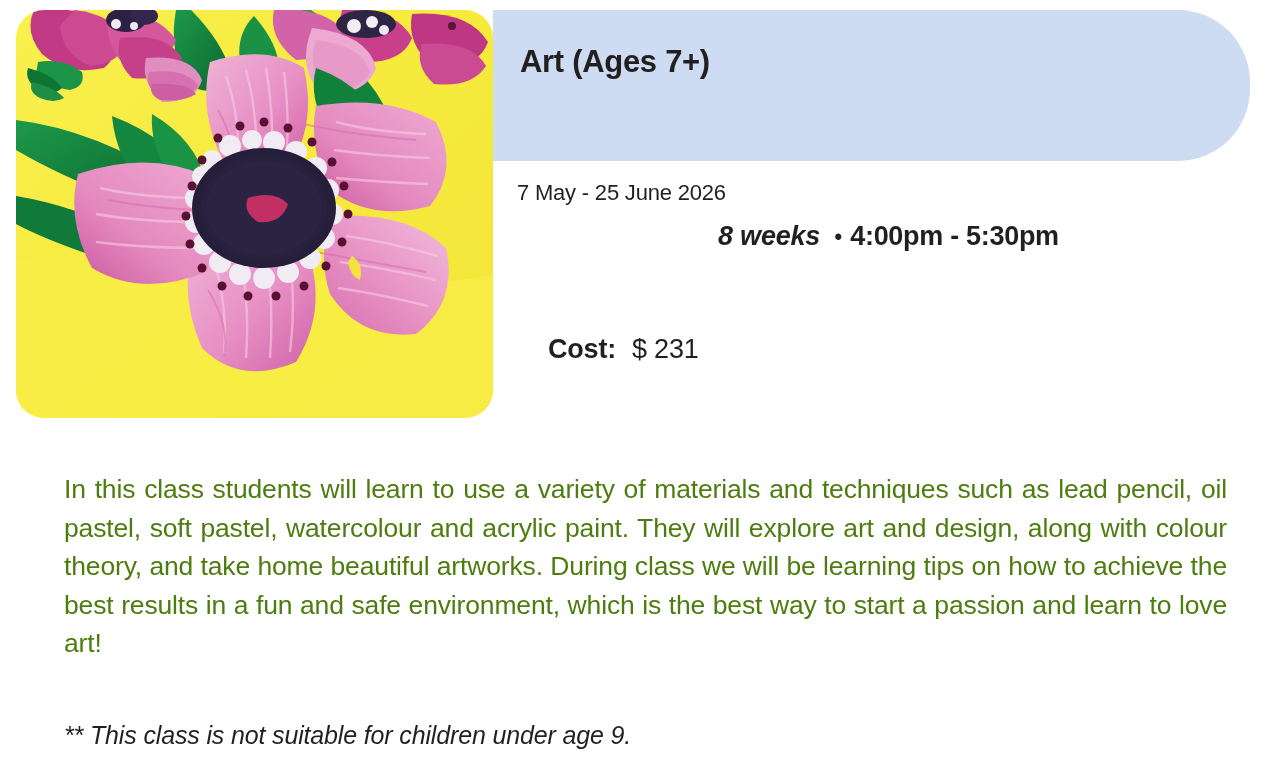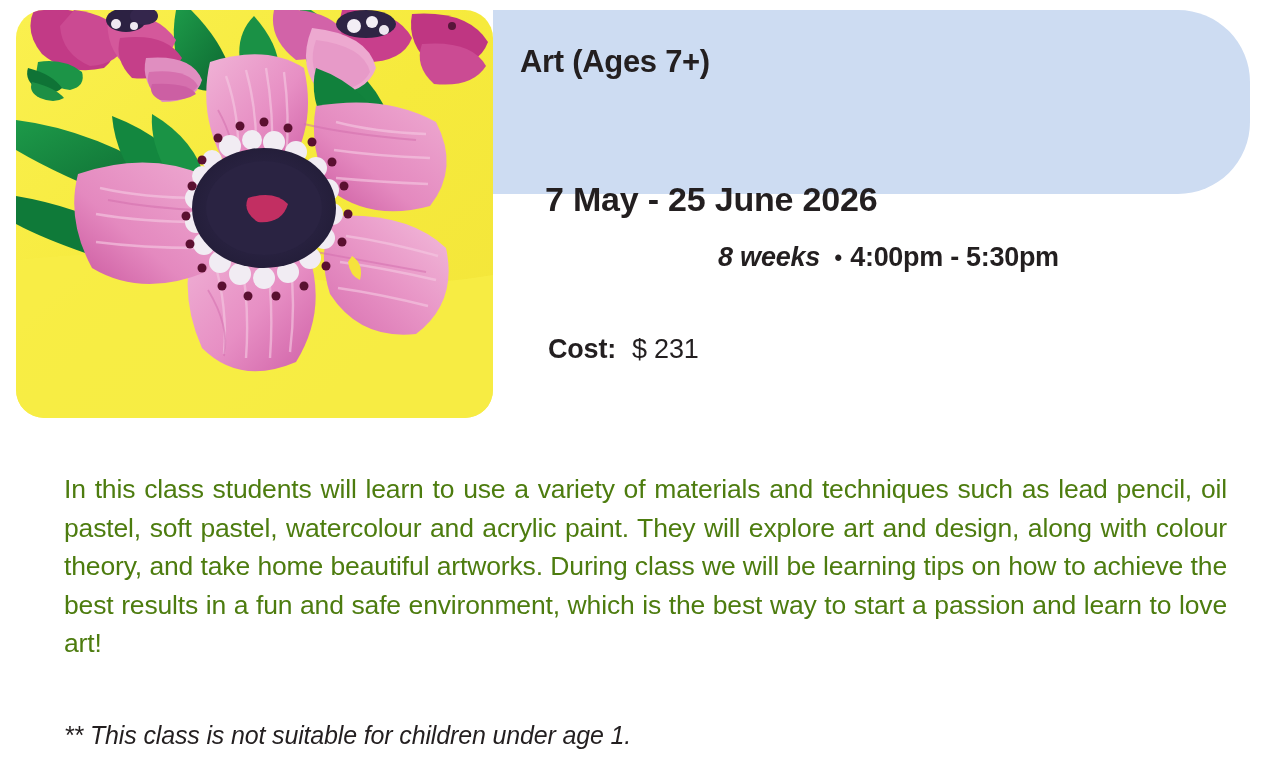--- a/index.html
+++ b/index.html
@@ -29,21 +29,21 @@
     overflow: hidden;
   }
   #artwork-thumb svg { display: block; width: 100%; height: 100%; }
 
   
   #title-banner {
     position: absolute;
     left: 493px;
     top: 10px;
     width: 757px;
-    height: 184px;
+    height: 151px;
     background: #cddcf2;
     border-top-right-radius: 72px;
     border-bottom-right-radius: 72px;
     text-align: center;
   }
   #class-title {
     position: absolute;
     left: 27px;
     top: 34px;
     font-size: 31px;
@@ -75,27 +75,26 @@
     align-items: baseline;
     white-space: nowrap;
   }
   #schedule-day {
     width: 201px;
     font-size: 27px;
     font-weight: bold;
     letter-spacing: -0.2px;
   }
   #schedule-dates {
-    font-size: 34px;
-    font-weight: bold;
-    letter-spacing: -0.2px;
-    margin-left: 28px;
+    font-size: 22px;
+    font-weight: normal;
+    letter-spacing: -0.2px;
   }
   #schedule-row-2 {
-    margin-top: 23px;
+    margin-top: 15px;
     padding-left: 201px;
   }
   #schedule-duration {
     font-size: 27px;
     font-weight: bold;
     font-style: italic;
     letter-spacing: -0.2px;
   }
   #schedule-bullet {
     font-size: 23px;
@@ -368,13 +367,13 @@
 <div id="section-divider">_______________________________________</div>
 
 <div id="cost-block">
   <span id="cost-label">Cost:</span>
   <span id="cost-value">$ 231</span>
 </div>
 
 <div id="description-block">
   <p id="description-text">In this class students will learn to use a variety of materials and techniques such as lead pencil, oil pastel, soft pastel, watercolour and acrylic paint.  They will explore art and design, along with colour theory, and take home beautiful artworks.  During class we will be learning tips on how to achieve the best results in a fun and safe environ­ment, which is the best way to start a passion and learn to love art!</p>
 </div>
-<p id="description-note">** This class is not suitable for children under age 1.</p>
+<p id="description-note">** This class is not suitable for children under age 9.</p>
 
 </body></html>

